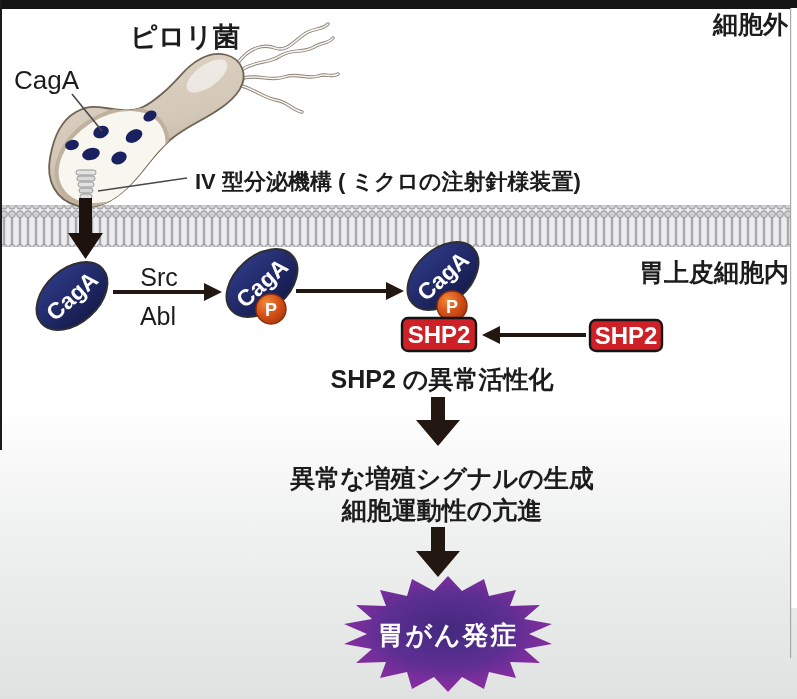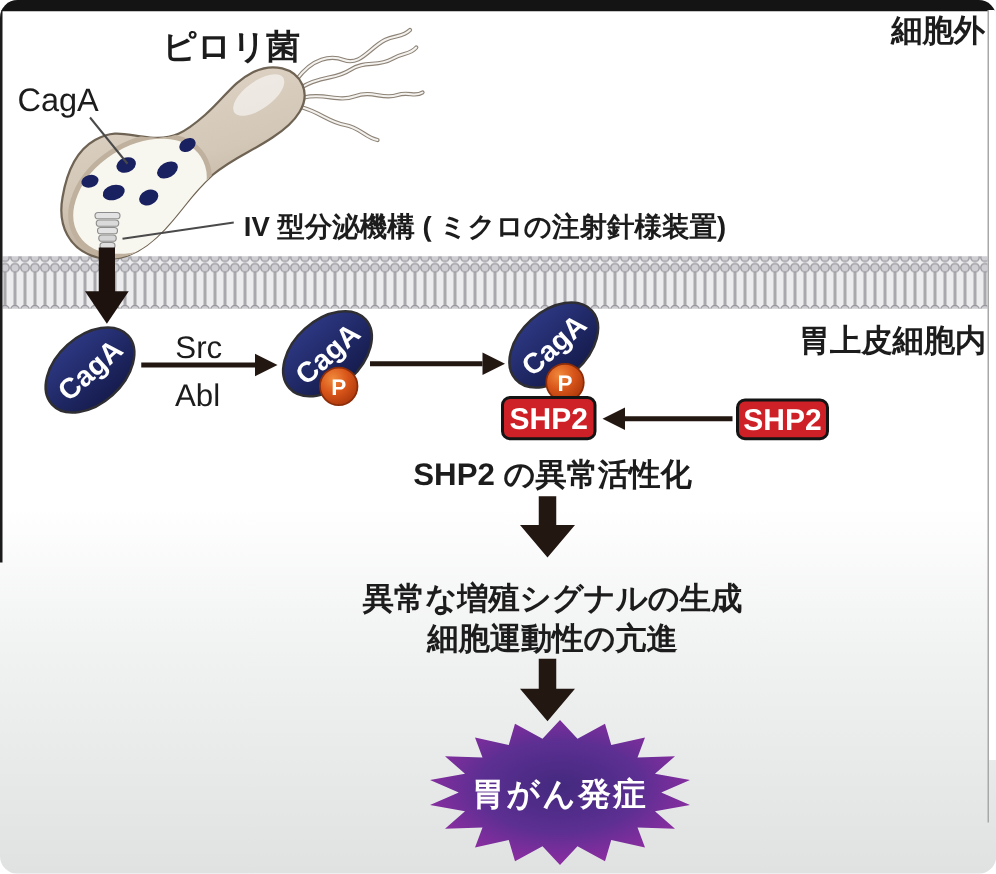--- a/index.html
+++ b/index.html
@@ -2,21 +2,20 @@
 <html><head>
 <meta charset="utf-8">
 <style>
   html,body{margin:0;padding:0;background:#fff;}
   .canvas{
     position:relative;
     width:797px;height:699px;
     overflow:hidden;
     background:linear-gradient(180deg,#ffffff 0%,#ffffff 58%,#f1f2f2 74%,#e0e2e2 100%);
     font-family:"Liberation Sans","DejaVu Sans",sans-serif;
-    border-radius:14px;
   }
   svg text{font-family:"Liberation Sans","DejaVu Sans",sans-serif;}
   .jp{fill:#1c1c1c;font-weight:600;}
   .latin{fill:#1c1c1c;font-weight:500;}
   .white-label{fill:#ffffff;font-weight:bold;}
 </style>
 </head>
 <body>
 
 <div class="canvas">

